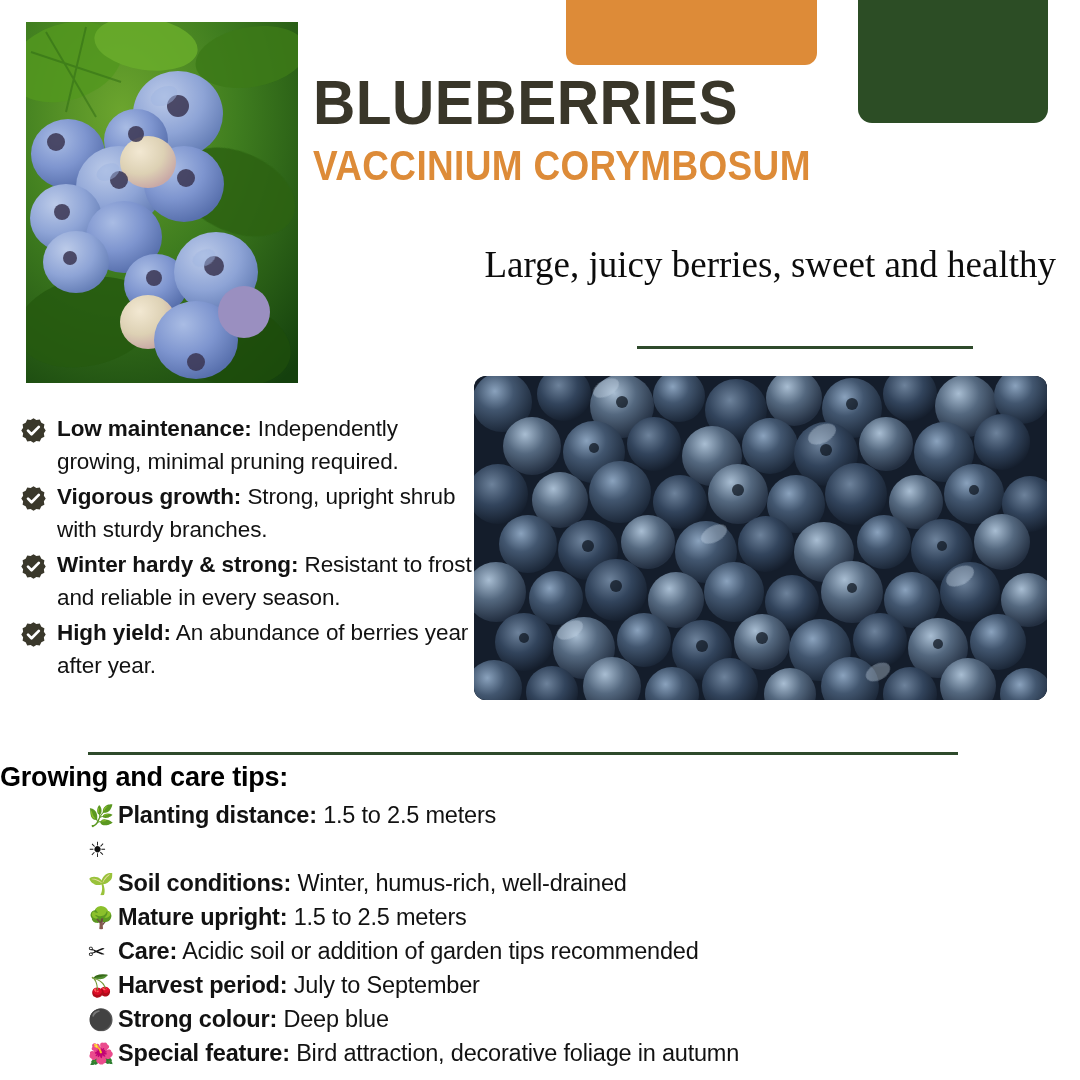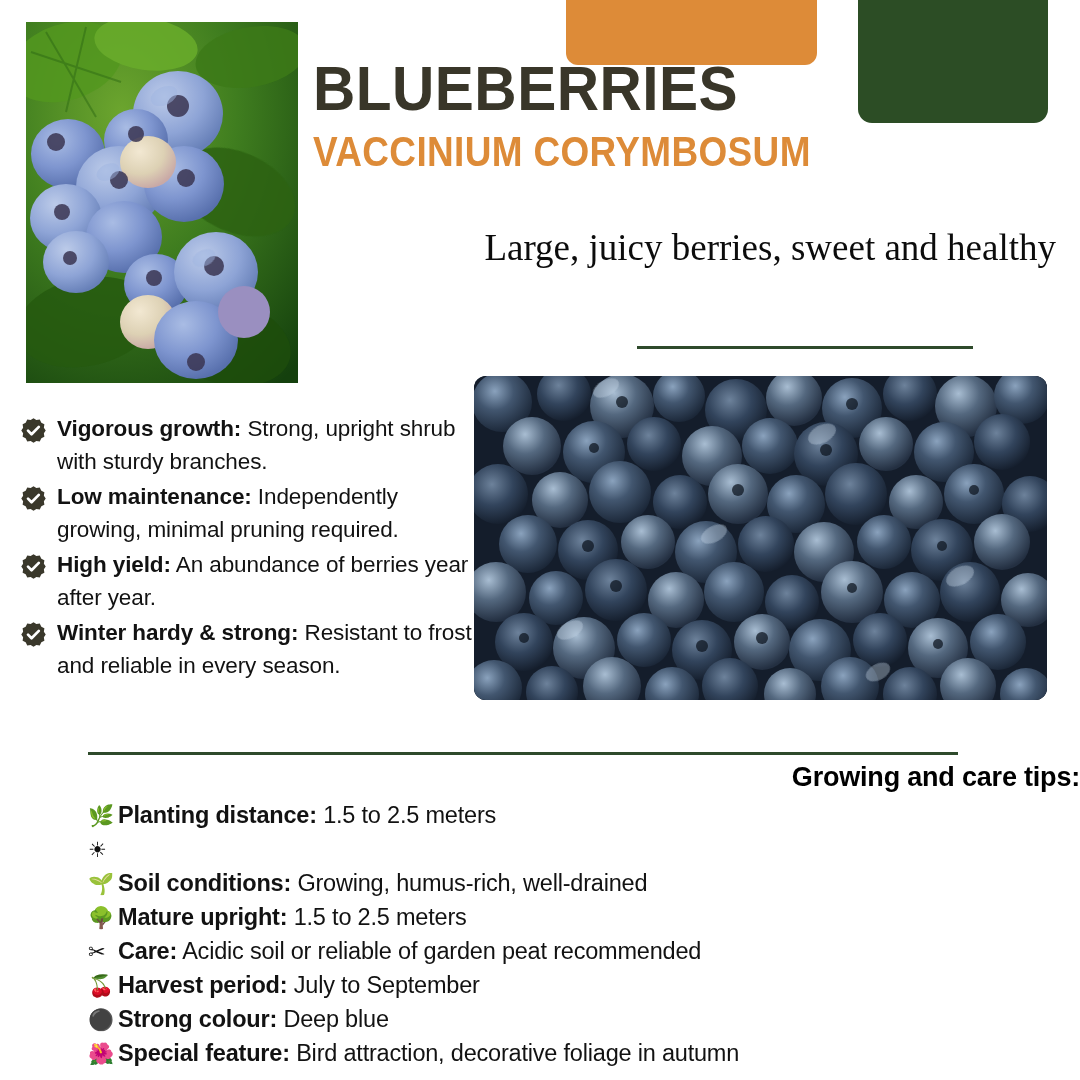--- a/index.html
+++ b/index.html
@@ -45,21 +45,21 @@
     height: 361px;
     overflow: hidden;
     background: #2f6a22;
   }
   .hero-photo svg { display:block; width:100%; height:100%; }
 
   
   .title-block {
     position: absolute;
     left: 313px;
-    top: 56px;
+    top: 70px;
     width: 700px;
   }
   .main-title {
     font-family: "Liberation Sans Narrow", "Liberation Sans", sans-serif;
     font-size: 63px;
     line-height: 64px;
     font-weight: bold;
     letter-spacing: 0.5px;
     color: #393629;
     margin: 0;
@@ -75,21 +75,21 @@
     color: #DD8B38;
     margin: 6px 0 0 0;
     transform: scaleX(0.88);
     transform-origin: left center;
   }
 
   
   .tagline {
     position: absolute;
     right: 24px;
-    top: 226px;
+    top: 243px;
     font-family: "Liberation Serif", serif;
     font-size: 37px;
     line-height: 44px;
     color: #0c0c0c;
     text-align: right;
     white-space: nowrap;
   }
   .tagline-rule {
     position: absolute;
     left: 637px;
@@ -151,21 +151,21 @@
   }
 
   
   .tips {
     position: absolute;
     left: 0;
     top: 762px;
     width: 1080px;
   }
   .tips-heading {
-    text-align: right;
+    text-align: left;
     font-size: 27px;
     font-weight: bold;
     color: #000000;
     letter-spacing: -0.2px;
     margin: 0 0 6px 0;
   }
   .tip-row {
     display: flex;
     align-items: baseline;
     justify-content: flex-start;
@@ -391,73 +391,73 @@
 </div>
 
 <div class="features">
   <div class="feature-row">
     <span class="check-icon">
       <svg viewBox="0 0 32 32">
           <path d="M16 1.5l3.4 2.2 4-.6 1.9 3.6 3.6 1.9-.6 4 2.2 3.4-2.2 3.4.6 4-3.6 1.9-1.9 3.6-4-.6L16 30.5l-3.4-2.2-4 .6-1.9-3.6-3.6-1.9.6-4L1.5 16l2.2-3.4-.6-4 3.6-1.9 1.9-3.6 4 .6z" fill="#3a382b"></path>
           <path d="M9.5 16.2l4.2 4.3 8.6-8.8" stroke="#ffffff" stroke-width="3.2" fill="none" stroke-linecap="round" stroke-linejoin="round"></path>
         </svg>
     </span>
-    <span class="feature-text"><b>Vigorous growth:</b><span> Strong, upright shrub with sturdy branches.</span></span>
+    <span class="feature-text"><b>Low maintenance:</b><span> Independently growing, minimal pruning required.</span></span>
   </div>
   <div class="feature-row">
     <span class="check-icon">
       <svg viewBox="0 0 32 32">
           <path d="M16 1.5l3.4 2.2 4-.6 1.9 3.6 3.6 1.9-.6 4 2.2 3.4-2.2 3.4.6 4-3.6 1.9-1.9 3.6-4-.6L16 30.5l-3.4-2.2-4 .6-1.9-3.6-3.6-1.9.6-4L1.5 16l2.2-3.4-.6-4 3.6-1.9 1.9-3.6 4 .6z" fill="#3a382b"></path>
           <path d="M9.5 16.2l4.2 4.3 8.6-8.8" stroke="#ffffff" stroke-width="3.2" fill="none" stroke-linecap="round" stroke-linejoin="round"></path>
         </svg>
     </span>
-    <span class="feature-text"><b>Low maintenance:</b><span> Independently growing, minimal pruning required.</span></span>
+    <span class="feature-text"><b>Vigorous growth:</b><span> Strong, upright shrub with sturdy branches.</span></span>
+  </div>
+  <div class="feature-row">
+    <span class="check-icon">
+      <svg viewBox="0 0 32 32">
+          <path d="M16 1.5l3.4 2.2 4-.6 1.9 3.6 3.6 1.9-.6 4 2.2 3.4-2.2 3.4.6 4-3.6 1.9-1.9 3.6-4-.6L16 30.5l-3.4-2.2-4 .6-1.9-3.6-3.6-1.9.6-4L1.5 16l2.2-3.4-.6-4 3.6-1.9 1.9-3.6 4 .6z" fill="#3a382b"></path>
+          <path d="M9.5 16.2l4.2 4.3 8.6-8.8" stroke="#ffffff" stroke-width="3.2" fill="none" stroke-linecap="round" stroke-linejoin="round"></path>
+        </svg>
+    </span>
+    <span class="feature-text"><b>Winter hardy &amp; strong:</b><span> Resistant to frost and reliable in every season.</span></span>
   </div>
   <div class="feature-row">
     <span class="check-icon">
       <svg viewBox="0 0 32 32">
           <path d="M16 1.5l3.4 2.2 4-.6 1.9 3.6 3.6 1.9-.6 4 2.2 3.4-2.2 3.4.6 4-3.6 1.9-1.9 3.6-4-.6L16 30.5l-3.4-2.2-4 .6-1.9-3.6-3.6-1.9.6-4L1.5 16l2.2-3.4-.6-4 3.6-1.9 1.9-3.6 4 .6z" fill="#3a382b"></path>
           <path d="M9.5 16.2l4.2 4.3 8.6-8.8" stroke="#ffffff" stroke-width="3.2" fill="none" stroke-linecap="round" stroke-linejoin="round"></path>
         </svg>
     </span>
     <span class="feature-text"><b>High yield:</b><span> An abundance of berries year after year.</span></span>
   </div>
-  <div class="feature-row">
-    <span class="check-icon">
-      <svg viewBox="0 0 32 32">
-          <path d="M16 1.5l3.4 2.2 4-.6 1.9 3.6 3.6 1.9-.6 4 2.2 3.4-2.2 3.4.6 4-3.6 1.9-1.9 3.6-4-.6L16 30.5l-3.4-2.2-4 .6-1.9-3.6-3.6-1.9.6-4L1.5 16l2.2-3.4-.6-4 3.6-1.9 1.9-3.6 4 .6z" fill="#3a382b"></path>
-          <path d="M9.5 16.2l4.2 4.3 8.6-8.8" stroke="#ffffff" stroke-width="3.2" fill="none" stroke-linecap="round" stroke-linejoin="round"></path>
-        </svg>
-    </span>
-    <span class="feature-text"><b>Winter hardy &amp; strong:</b><span> Resistant to frost and reliable in every season.</span></span>
-  </div>
 </div>
 
 <div class="tips-rule"></div>
 <div class="tips">
   <div class="tips-heading">Growing and care tips:</div>
 
   <div class="tip-row">
     <span class="tip-emoji">🌿</span>
     <span class="tip-text"><b>Planting distance:</b><span> 1.5 to 2.5 meters</span></span>
   </div>
   <div class="tip-row">
     <span class="tip-emoji">☀</span>
   </div>
   <div class="tip-row">
     <span class="tip-emoji">🌱</span>
-    <span class="tip-text"><b>Soil conditions:</b><span> Growing, humus-rich, well-drained</span></span>
+    <span class="tip-text"><b>Soil conditions:</b><span> Winter, humus-rich, well-drained</span></span>
   </div>
   <div class="tip-row">
     <span class="tip-emoji">🌳</span>
     <span class="tip-text"><b>Mature upright:</b><span> 1.5 to 2.5 meters</span></span>
   </div>
   <div class="tip-row">
     <span class="tip-emoji">✂</span>
-    <span class="tip-text"><b>Care:</b><span> Acidic soil or reliable of garden peat recommended</span></span>
+    <span class="tip-text"><b>Care:</b><span> Acidic soil or addition of garden tips recommended</span></span>
   </div>
   <div class="tip-row">
     <span class="tip-emoji">🍒</span>
     <span class="tip-text"><b>Harvest period:</b><span> July to September</span></span>
   </div>
   <div class="tip-row">
     <span class="tip-emoji">⚫</span>
     <span class="tip-text"><b>Strong colour:</b><span> Deep blue</span></span>
   </div>
   <div class="tip-row">

